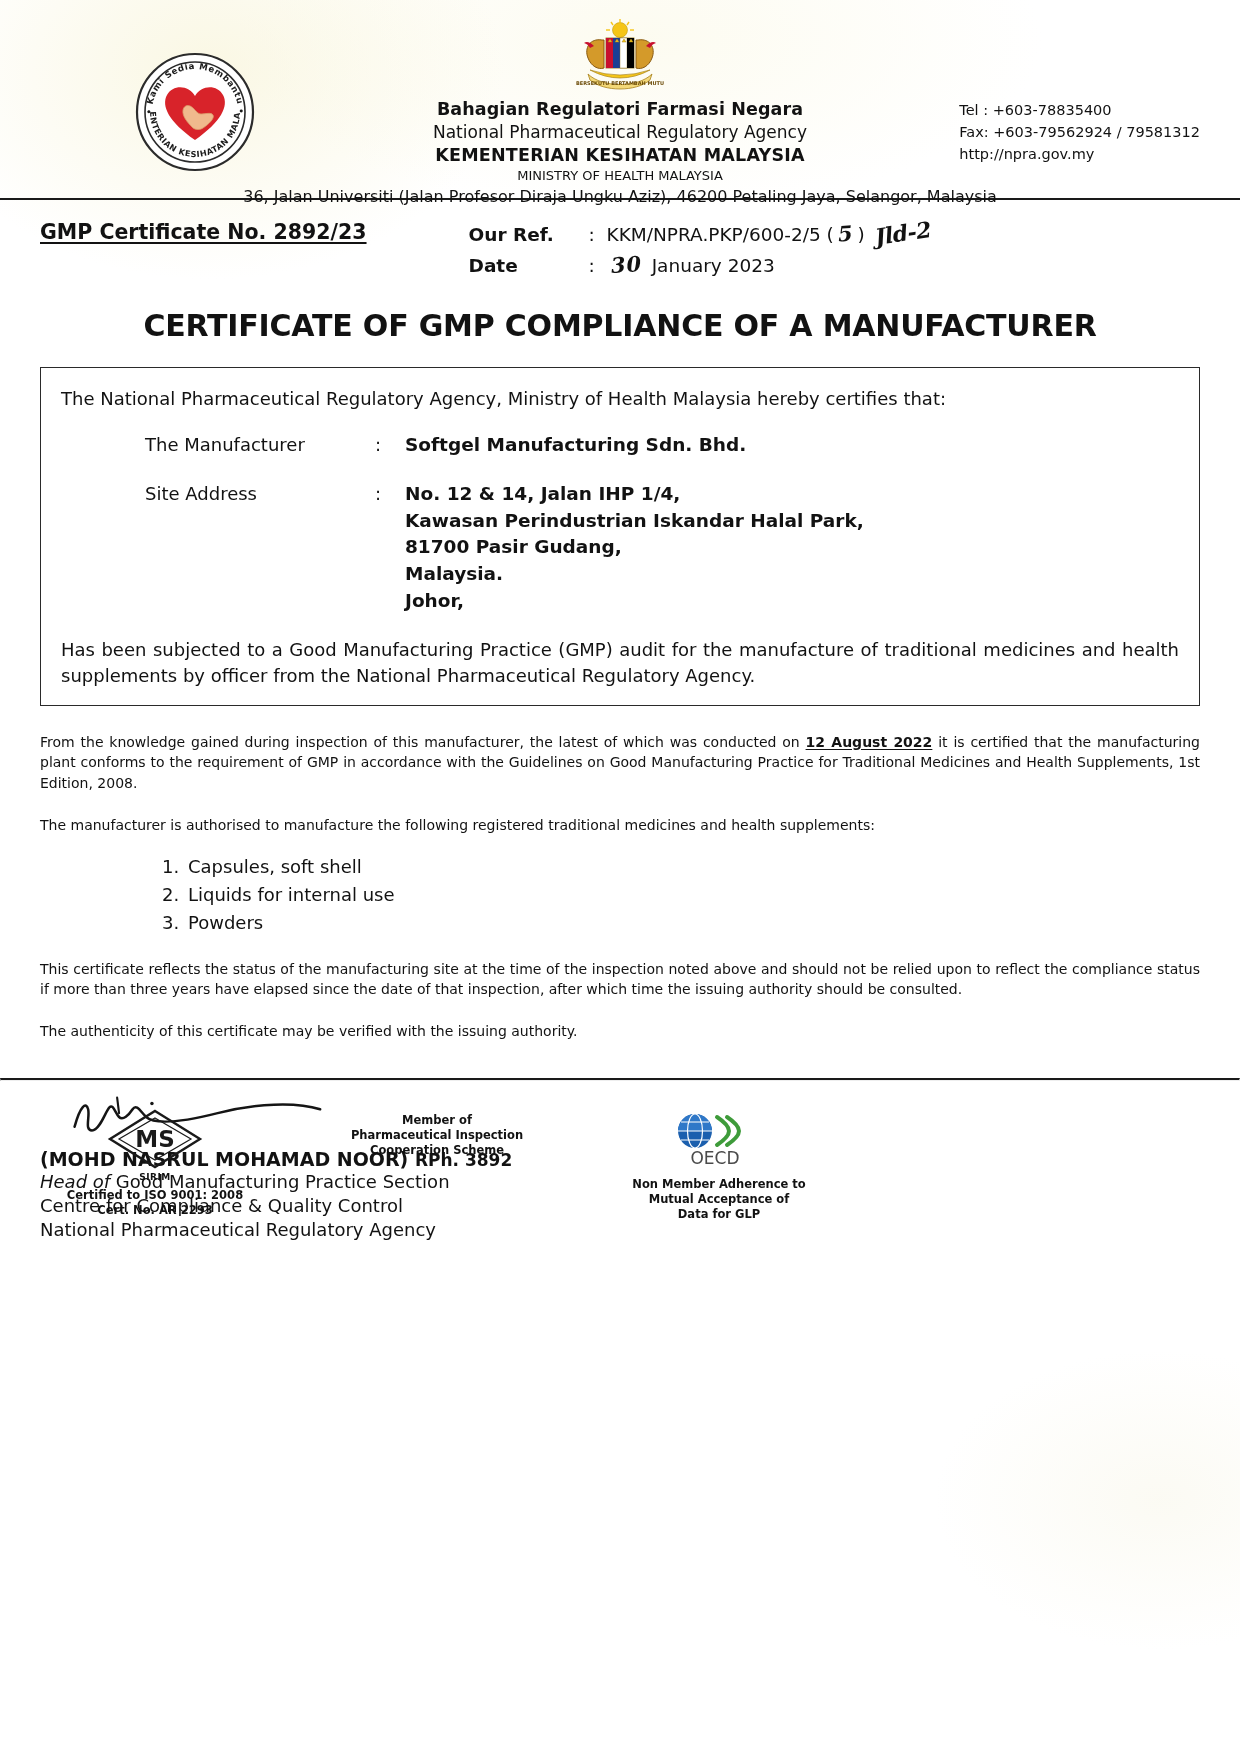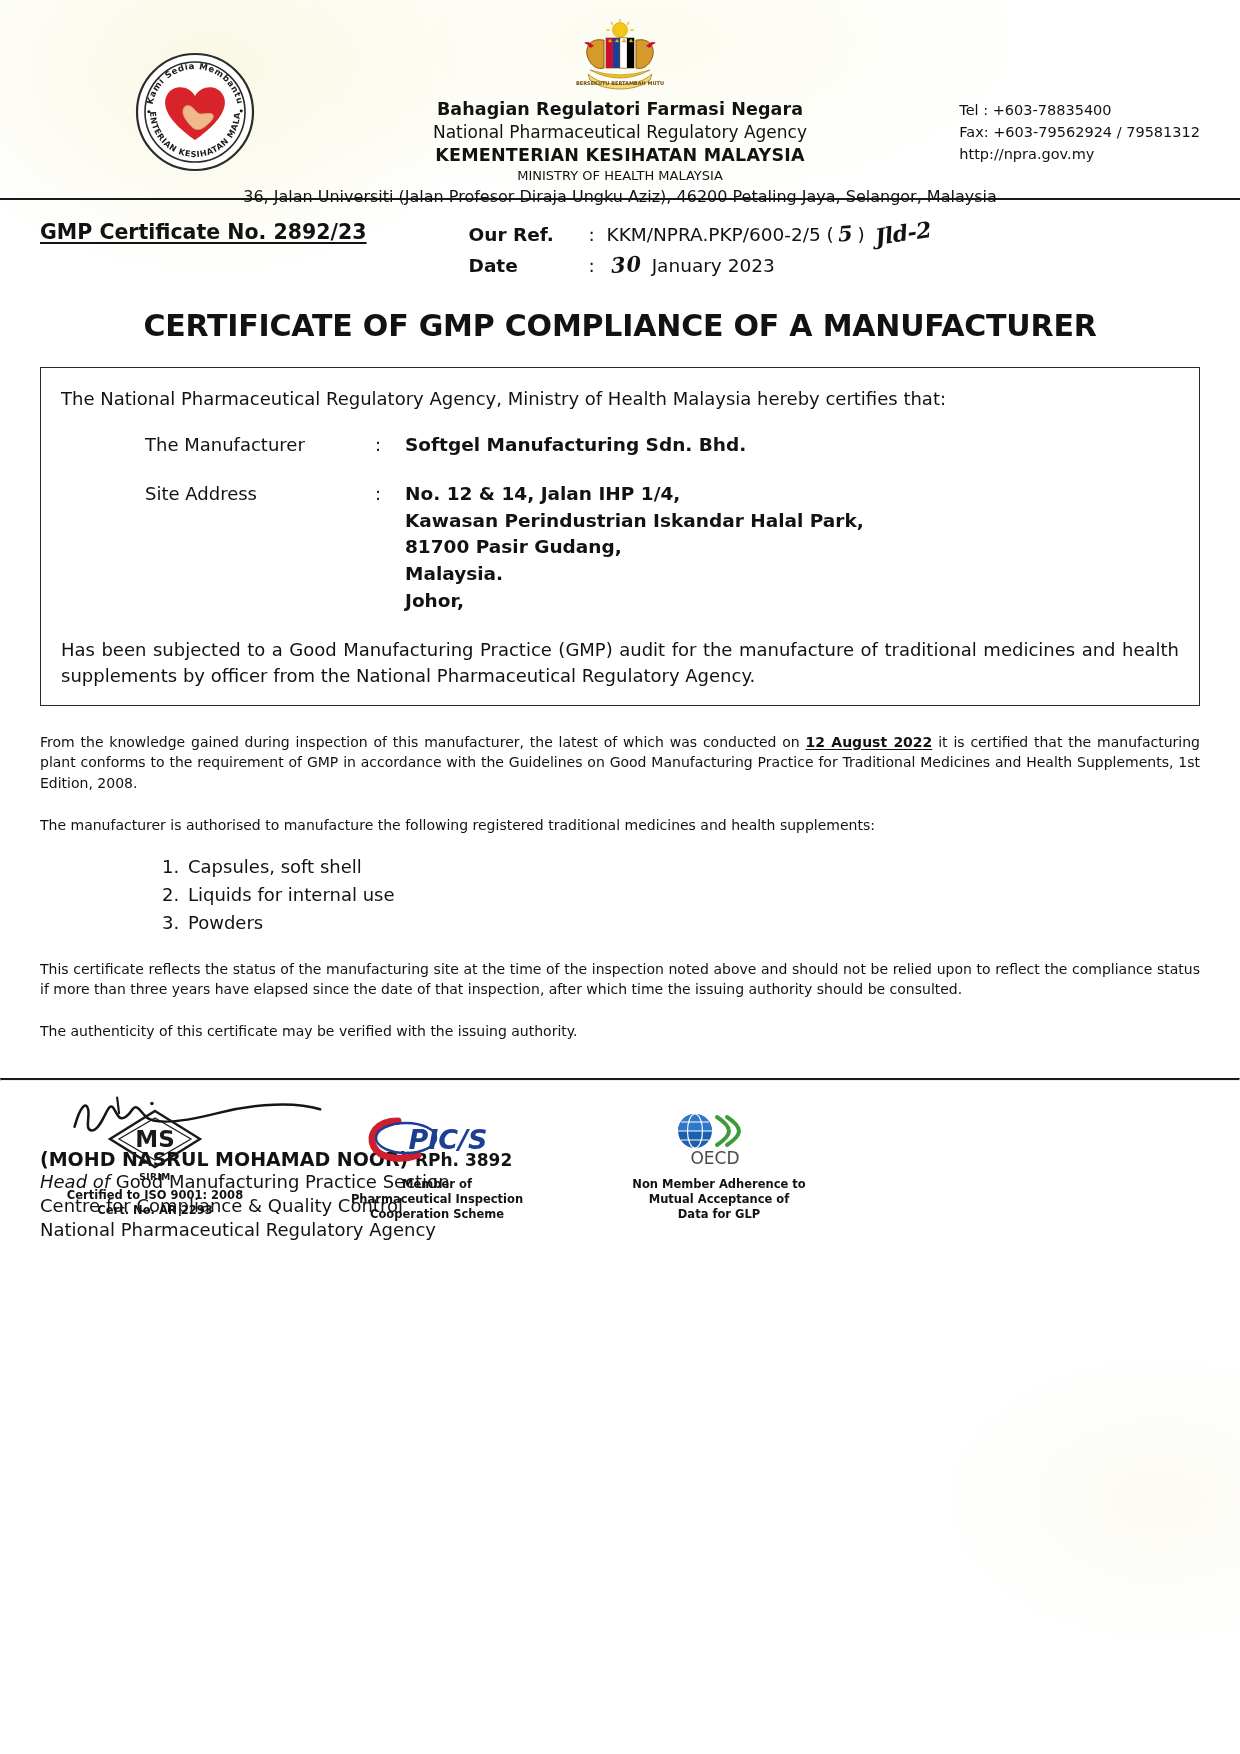--- a/index.html
+++ b/index.html
@@ -385,27 +385,20 @@
           </svg>
         </div>
         <div class="f-sub">SIRIM</div>
         <div class="f-cap">
           <div>Certified to ISO 9001: 2008</div>
           <div>Cert. No. AR 2293</div>
         </div>
       </div>
 
       <div class="f-item">
-        <div class="f-logo">
-          <svg viewBox="0 0 150 56" width="150" height="56">
-            <path d="M36 10 C 14 10, 6 24, 12 36 C 18 48, 40 50, 56 44" fill="none" stroke="#cf1f2e" stroke-width="7" stroke-linecap="round"></path>
-            <ellipse cx="44" cy="27" rx="30" ry="15" fill="none" stroke="#1b3f94" stroke-width="2.4"></ellipse>
-            <text x="86" y="38" font-size="27" font-weight="bold" font-style="italic" font-family="DejaVu Sans, sans-serif" fill="#1b3f94" text-anchor="middle">PIC/S</text>
-          </svg>
-        </div>
         <div class="f-cap">
           <div>Member of</div>
           <div>Pharmaceutical Inspection</div>
           <div>Cooperation Scheme</div>
         </div>
       </div>
 
       <div class="f-item">
         <div class="f-logo">
           <svg viewBox="0 0 120 60" width="120" height="60">

